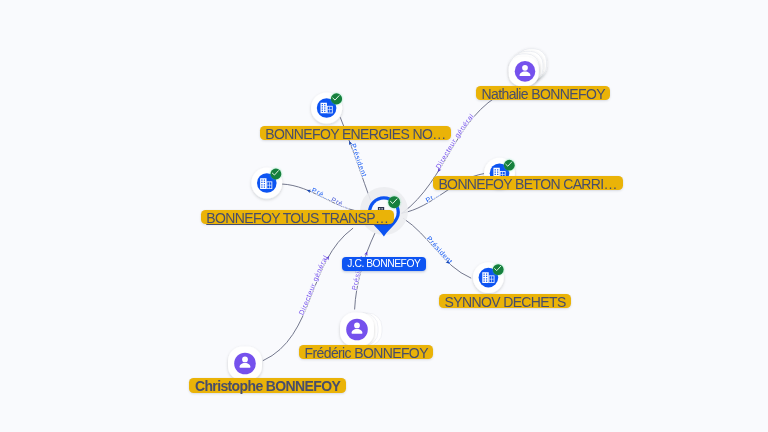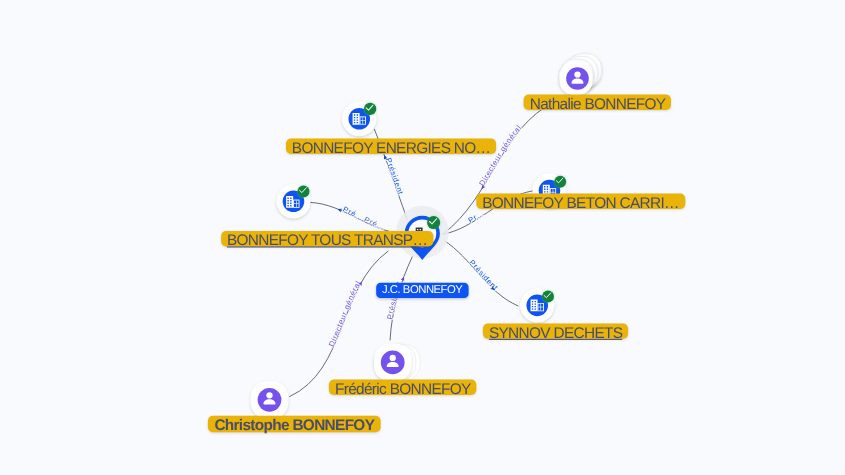--- a/index.html
+++ b/index.html
@@ -233,20 +233,20 @@
       <circle filter="url(#greenglow)" cx="394.2" cy="202.3" r="5.95" fill="#17803d"></circle>
       <use href="#ic-check" transform="translate(389.8,198.1) scale(0.84)"></use>
     </g>
   </g>
 </svg>
 
 <div>
   <div class="nlabel" style="left:259.7px; top:126px;">BONNEFOY ENERGIES NO…</div>
   <div class="nlabel" style="left:200.7px; top:210px;text-decoration:underline;">BONNEFOY TOUS TRANSP…</div>
   <div class="nlabel" style="left:432.8px; top:176px;">BONNEFOY BETON CARRI…</div>
-  <div class="nlabel" style="left:438.9px; top:294.2px;text-decoration:underline;">SYNNOV DECHETS</div>
+  <div class="nlabel" style="left:438.9px; top:294.2px;">SYNNOV DECHETS</div>
   <div class="nlabel" style="left:476.0px; top:85.7px;">Nathalie BONNEFOY</div>
   <div class="nlabel" style="left:299px; top:345.0px;">Frédéric BONNEFOY</div>
   <div class="nlabel" style="left:189.3px; top:378.4px;font-weight:bold;">Christophe BONNEFOY</div>
   <div class="nlabel root" style="left:341.7px; top:236.5px;margin-top:20px;">J.C. BONNEFOY</div>
 </div>
 
 </div>
 
 </body></html>

